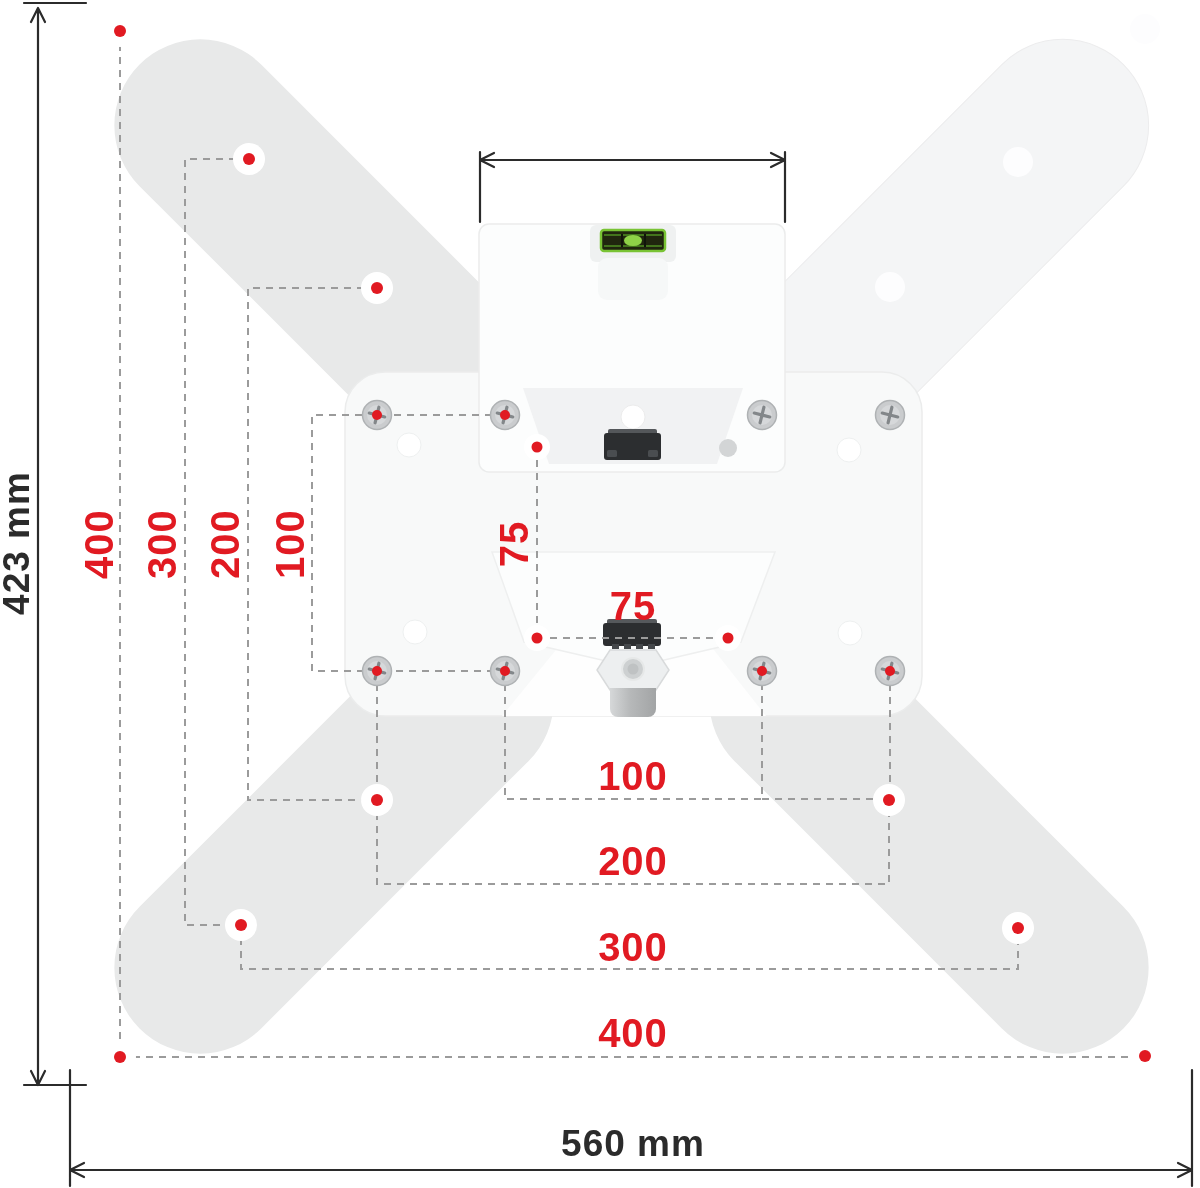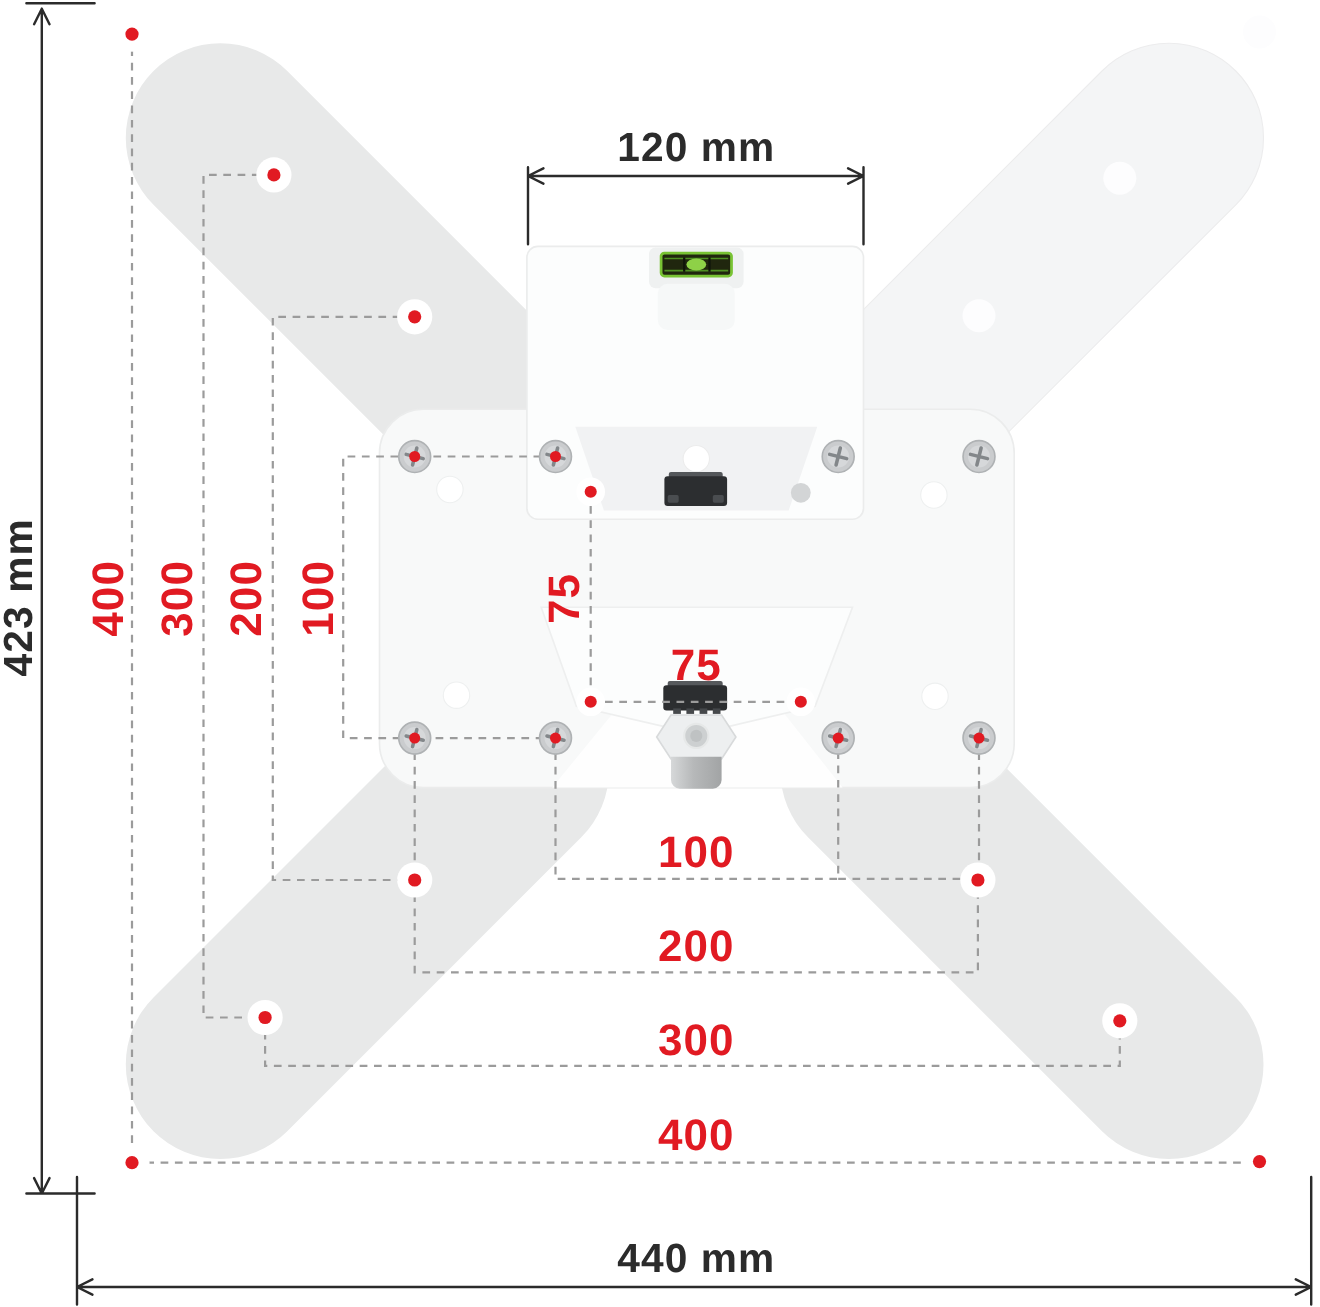--- a/index.html
+++ b/index.html
@@ -213,23 +213,22 @@
         </g>
     </g>
 
     <g style="stroke:var(--line_black);stroke-width:2.2;fill:none;stroke-linecap:round;stroke-linejoin:round">
       <path d="M480 152 V222 M785 152 V222 M480 160 H785 M494 153 L480 160 L494 167 M771 153 L785 160 L771 167"></path>
       <path d="M24 3 H86 M24 1085 H86 M38 8 V1085 M31 22 L38 8 L45 22 M31 1071 L38 1085 L45 1071"></path>
       <path d="M70 1070 V1186 M1192 1070 V1186 M70 1170 H1192 M84 1163 L70 1170 L84 1177 M1178 1163 L1192 1170 L1178 1177"></path>
     </g>
   </svg>
 
-  <div class="dim" style="left:633px;top:134px;">120 mm</div>
   <div class="dim rot" style="left:17px;top:543px;">423 mm</div>
-  <div class="dim" style="left:633px;top:1144px;">440 mm</div>
+  <div class="dim" style="left:633px;top:1144px;">560 mm</div>
 
   <div class="lbl rot" style="left:99px;top:544px;">400</div>
   <div class="lbl rot" style="left:162px;top:544px;">300</div>
   <div class="lbl rot" style="left:225px;top:544px;">200</div>
   <div class="lbl rot" style="left:290px;top:544px;">100</div>
   <div class="lbl rot" style="left:514px;top:544px;">75</div>
 
   <div class="lbl" style="left:633px;top:606px;">75</div>
   <div class="lbl" style="left:633px;top:776px;">100</div>
   <div class="lbl" style="left:633px;top:861px;">200</div>

